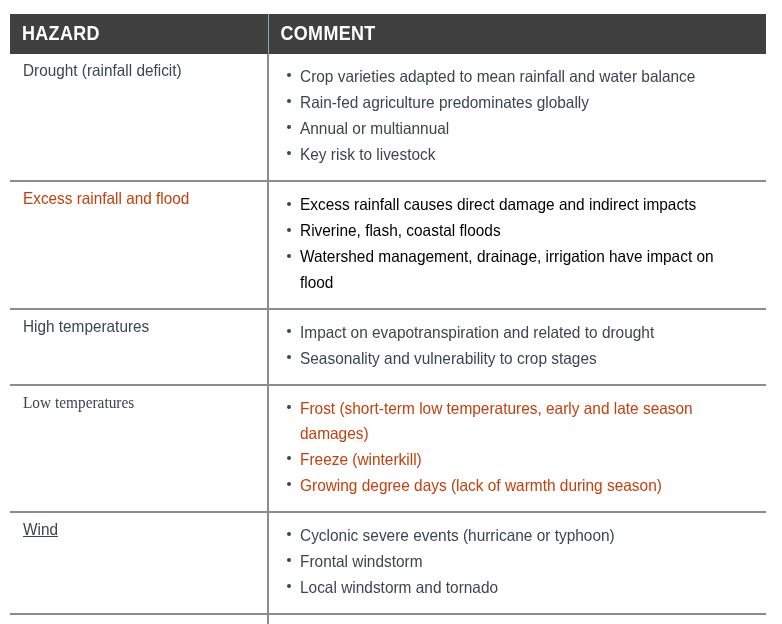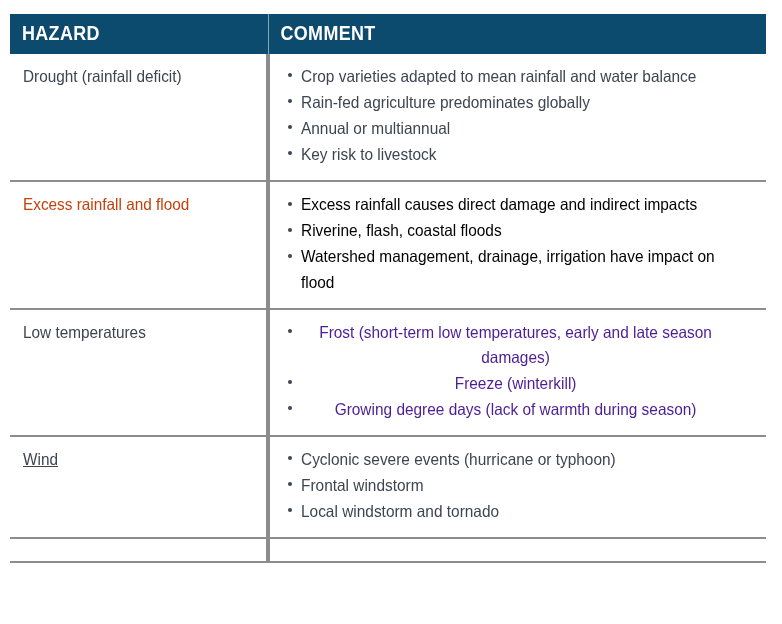--- a/index.html
+++ b/index.html
@@ -59,22 +59,22 @@
     border-bottom: 2px solid #8c8c8c;
     color: #3c4550;
     font-size: 16.5px;
     line-height: 1.52;
   }
   tbody tr:last-child td {
     border-bottom: 2px solid #8c8c8c;
   }
   td.cell-hazard {
     width: 258px;
-    padding: 10px 8px 12px 13px;
-    border-right: 4px solid #3b82f6;
+    padding: 4px 8px 12px 13px;
+    border-right: 2px solid #3b82f6;
     white-space: nowrap;
   }
   td.cell-comment {
     width: 498px;
     padding: 10px 6px 12px 18px;
   }
 
   .hazard-label {
     display: block;
     transform: scaleX(0.93);
@@ -105,21 +105,21 @@
     transform: scaleX(0.935);
     transform-origin: left top;
   }
 </style>
 </head>
 <body style="background: rgb(255, 255, 255);">
 
 <div class="table-wrap">
   <table class="hazard-table">
     <thead>
-      <tr class="header-row" style="background: #0c4a6e;">
+      <tr class="header-row" style="background: #404040;">
         <th class="col-head col-hazard" style="color: rgb(255, 255, 255);">
           <span>HAZARD</span>
         </th>
         <th class="col-head col-comment" style="color: rgb(255, 255, 255);">
           <span>COMMENT</span>
         </th>
       </tr>
     </thead>
     <tbody id="table-body">
         <tr class="data-row">
@@ -163,23 +163,40 @@
               </li>
               <li>
                 <span class="bullet-dot" style="background: rgb(60, 69, 80);"></span>
                 <span class="bullet-text">Watershed management, drainage, irrigation have impact on flood</span>
               </li>
             </ul>
           </td>
         </tr>
         <tr class="data-row">
           <td class="cell-hazard" style="color: rgb(60, 69, 80); border-bottom-color: rgb(140, 140, 140); border-right-color: rgb(140, 140, 140);">
+            <span class="hazard-label">High temperatures</span>
+          </td>
+          <td class="cell-comment" style="color: rgb(60, 69, 80); border-bottom-color: rgb(140, 140, 140);">
+            <ul class="bullets">
+              <li>
+                <span class="bullet-dot" style="background: rgb(60, 69, 80);"></span>
+                <span class="bullet-text">Impact on evapotranspiration and related to drought</span>
+              </li>
+              <li>
+                <span class="bullet-dot" style="background: rgb(60, 69, 80);"></span>
+                <span class="bullet-text">Seasonality and vulnerability to crop stages</span>
+              </li>
+            </ul>
+          </td>
+        </tr>
+        <tr class="data-row">
+          <td class="cell-hazard" style="color: rgb(60, 69, 80); border-bottom-color: rgb(140, 140, 140); border-right-color: rgb(140, 140, 140); font-family: Liberation Serif, serif;">
             <span class="hazard-label">Low temperatures</span>
           </td>
-          <td class="cell-comment" style="color: #4c1d95; border-bottom-color: rgb(140, 140, 140); text-align: center;">
+          <td class="cell-comment" style="color: #c2410c; border-bottom-color: rgb(140, 140, 140);">
             <ul class="bullets">
               <li>
                 <span class="bullet-dot" style="background: rgb(60, 69, 80);"></span>
                 <span class="bullet-text">Frost (short-term low temperatures, early and late season damages)</span>
               </li>
               <li>
                 <span class="bullet-dot" style="background: rgb(60, 69, 80);"></span>
                 <span class="bullet-text">Freeze (winterkill)</span>
               </li>
               <li>

